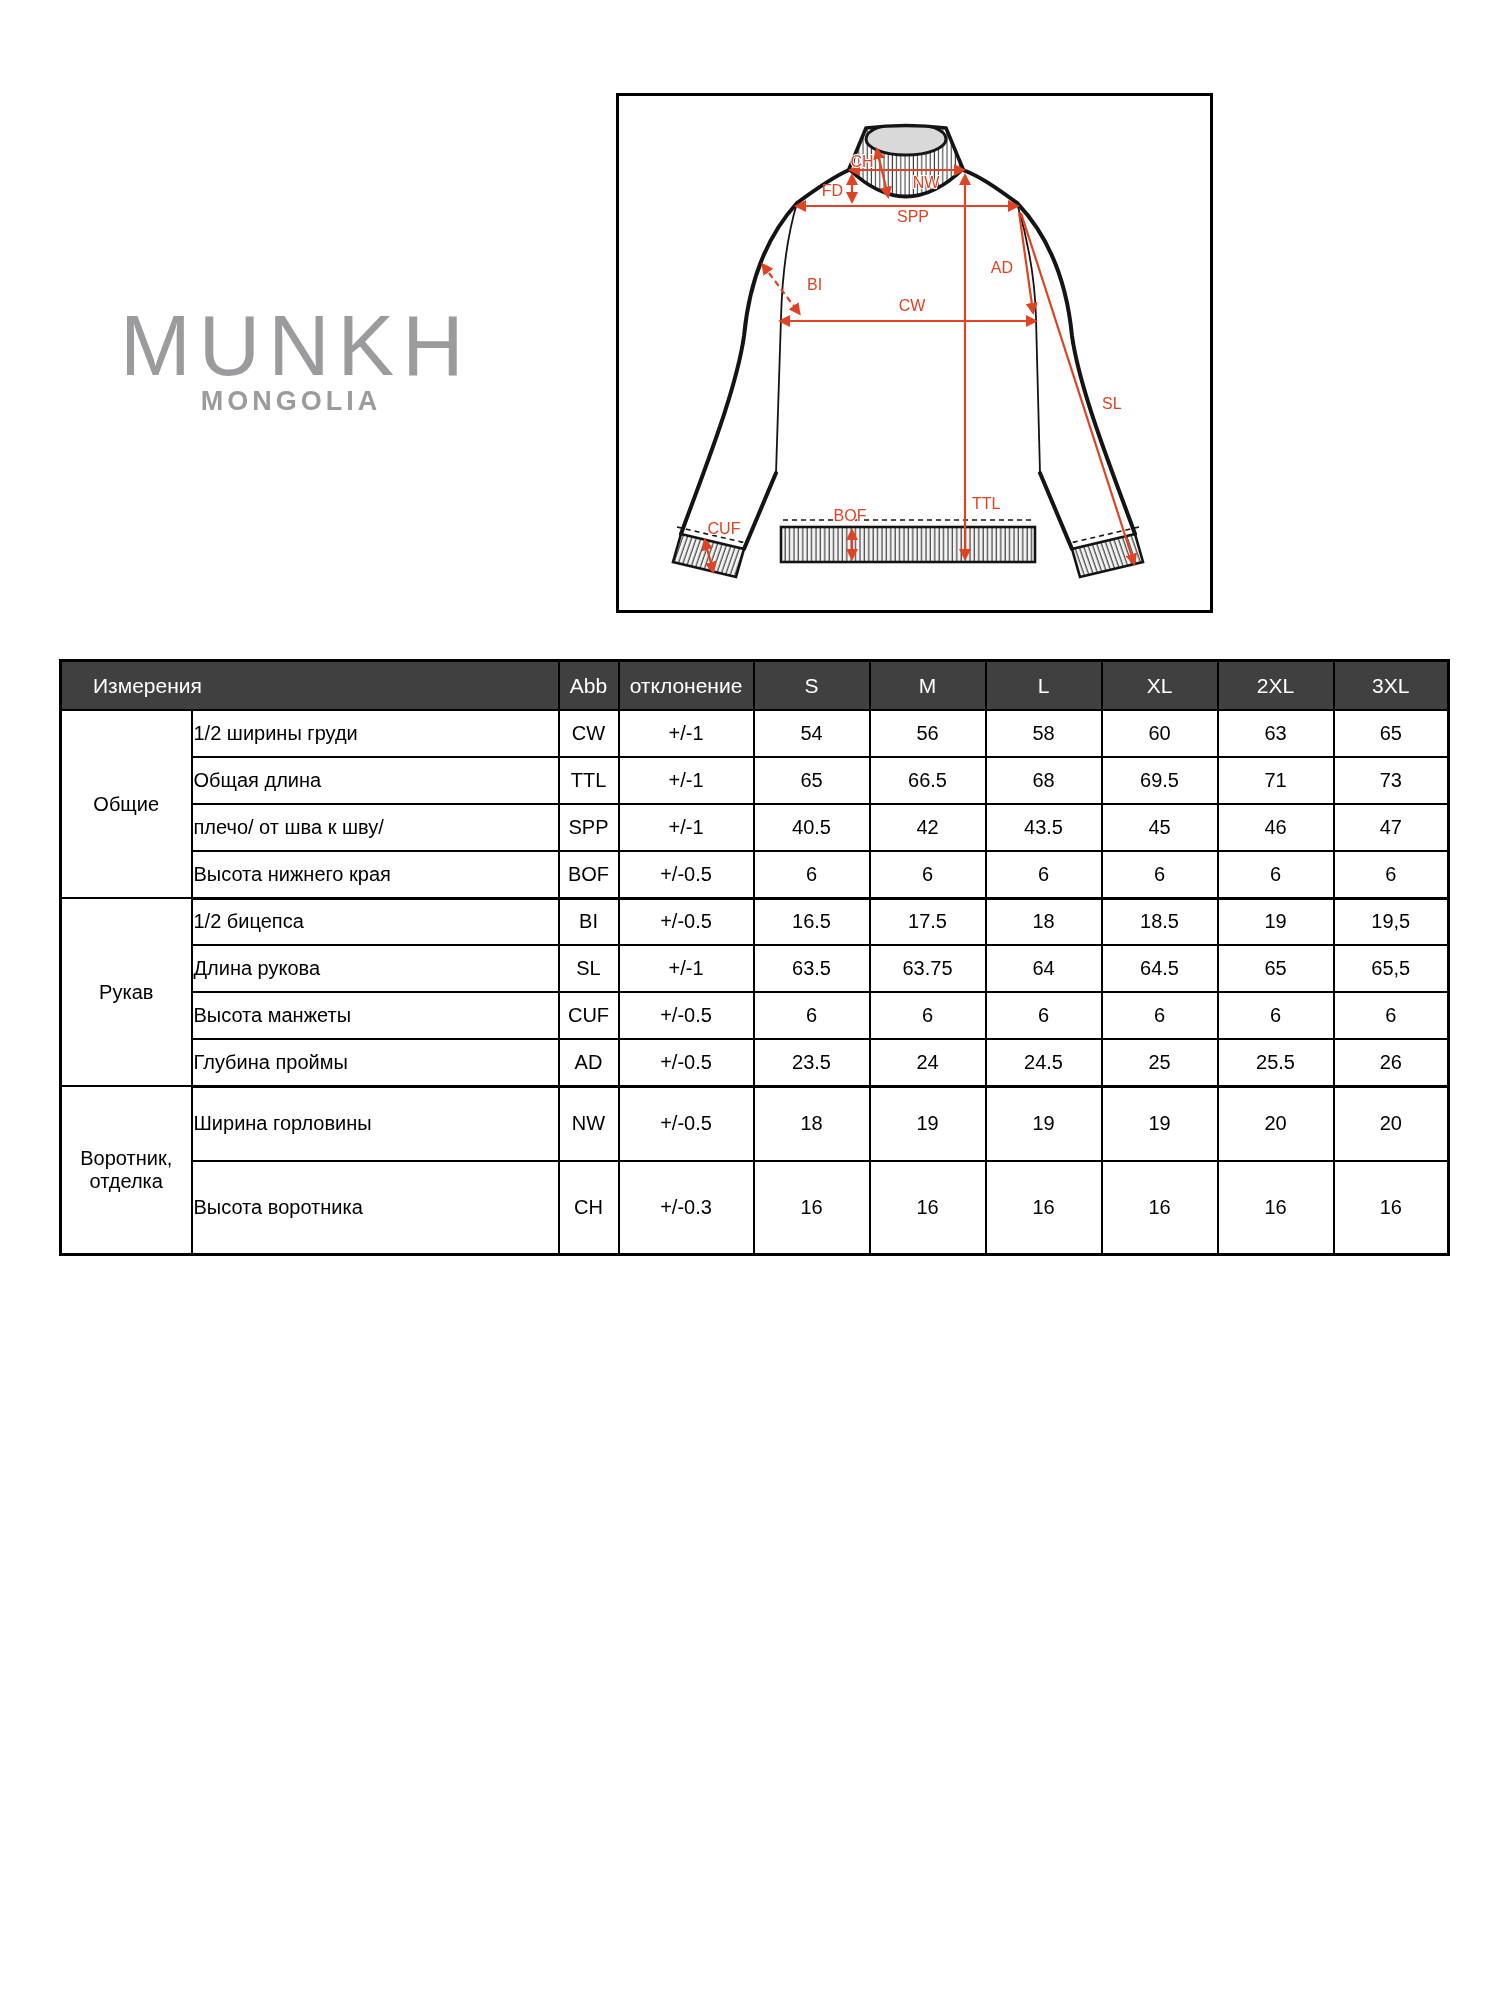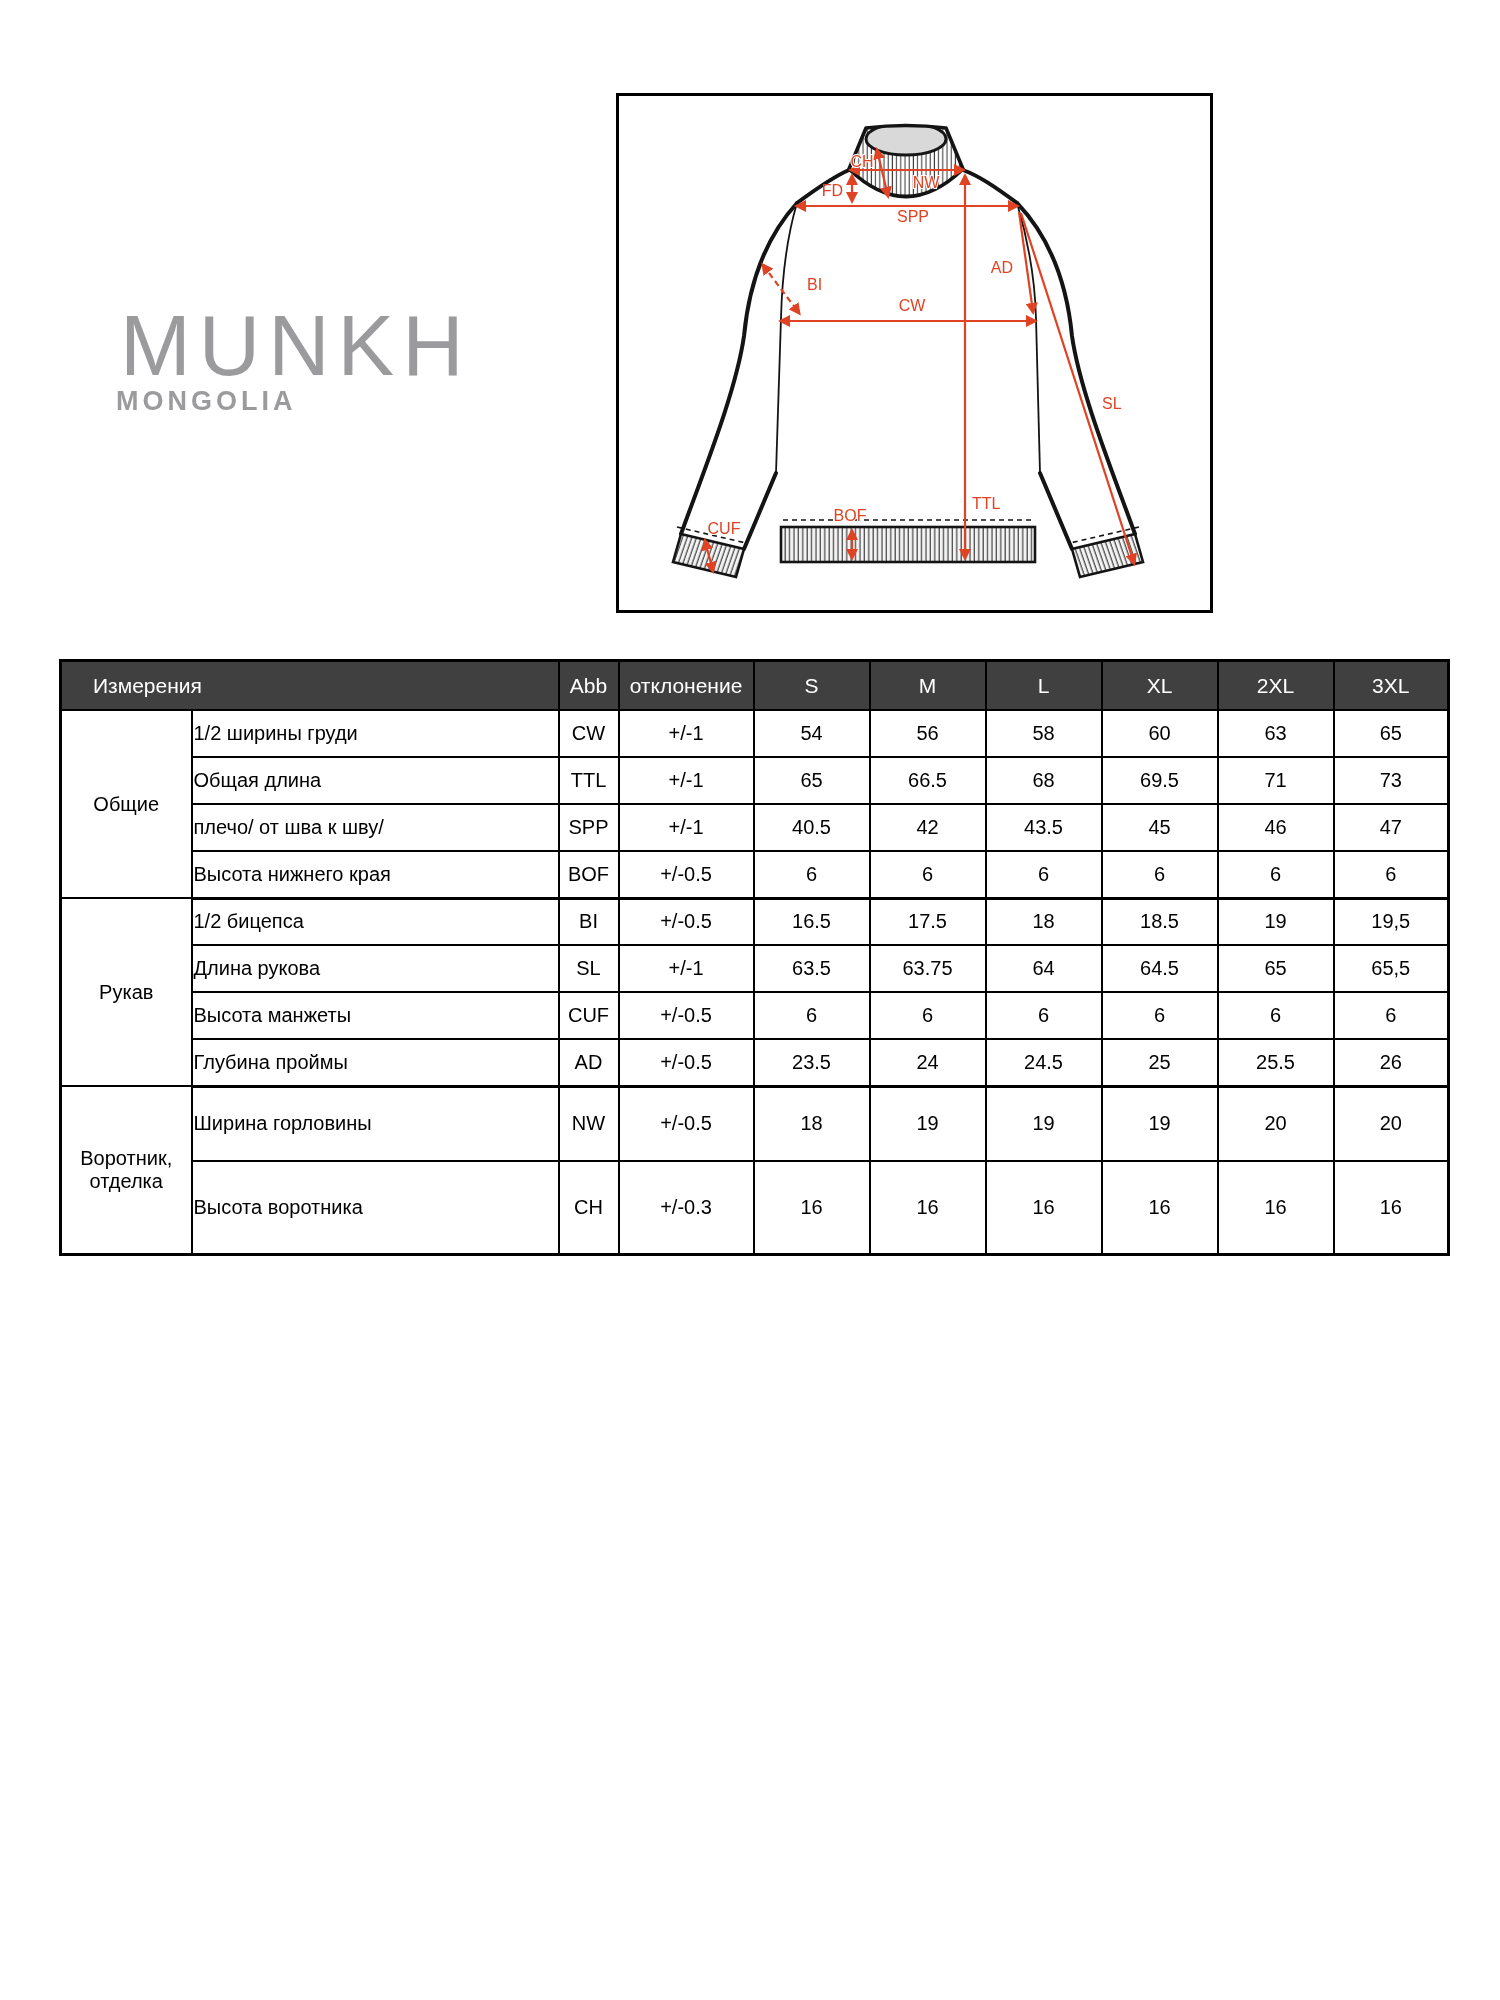--- a/index.html
+++ b/index.html
@@ -1,21 +1,21 @@
 <!DOCTYPE html>
 <html><head>
 <meta charset="utf-8">
 <style>
   html,body{margin:0;padding:0;}
   body{width:1500px;height:2000px;position:relative;background:#ffffff;
        font-family:"Liberation Sans", sans-serif;color:#000;}
   .page{position:absolute;inset:0;background:#fff;}
 
   
-  .logo{position:absolute;left:112px;top:303px;width:354px;text-align:left;color:#9b9b9d;}
+  .logo{position:absolute;left:112px;top:303px;width:354px;text-align:center;color:#9b9b9d;}
   .logo .main{font-size:85px;line-height:85px;letter-spacing:8px;font-weight:400;
               white-space:nowrap;text-indent:8px;}
   .logo .sub{font-size:27px;line-height:27px;letter-spacing:4px;
              white-space:nowrap;text-indent:4px;font-weight:bold;}
 
   
   .figure-box{position:absolute;left:616px;top:93px;width:591px;height:514px;
               border:3px solid #000;background:#fff;}
   .figure-box svg{display:block;}
 

